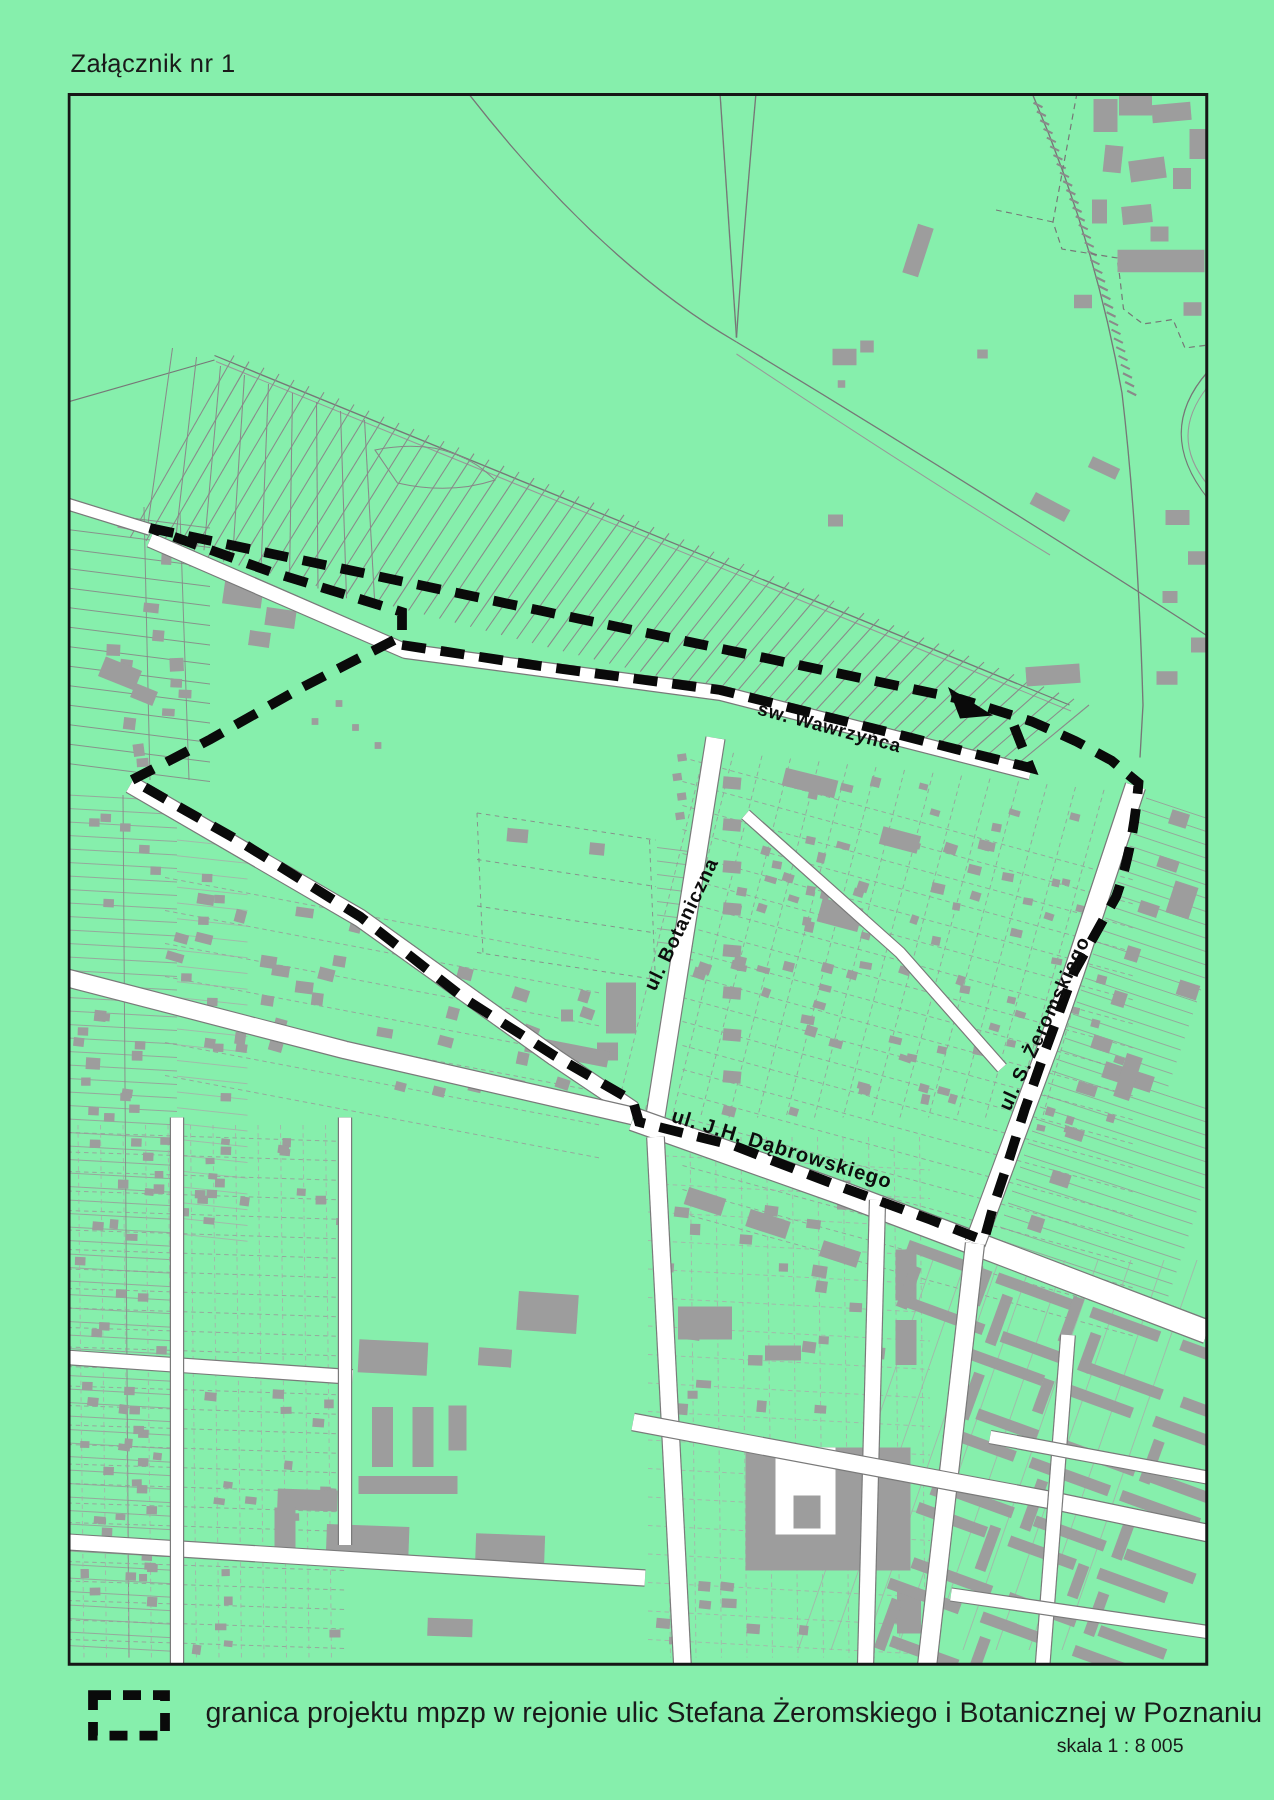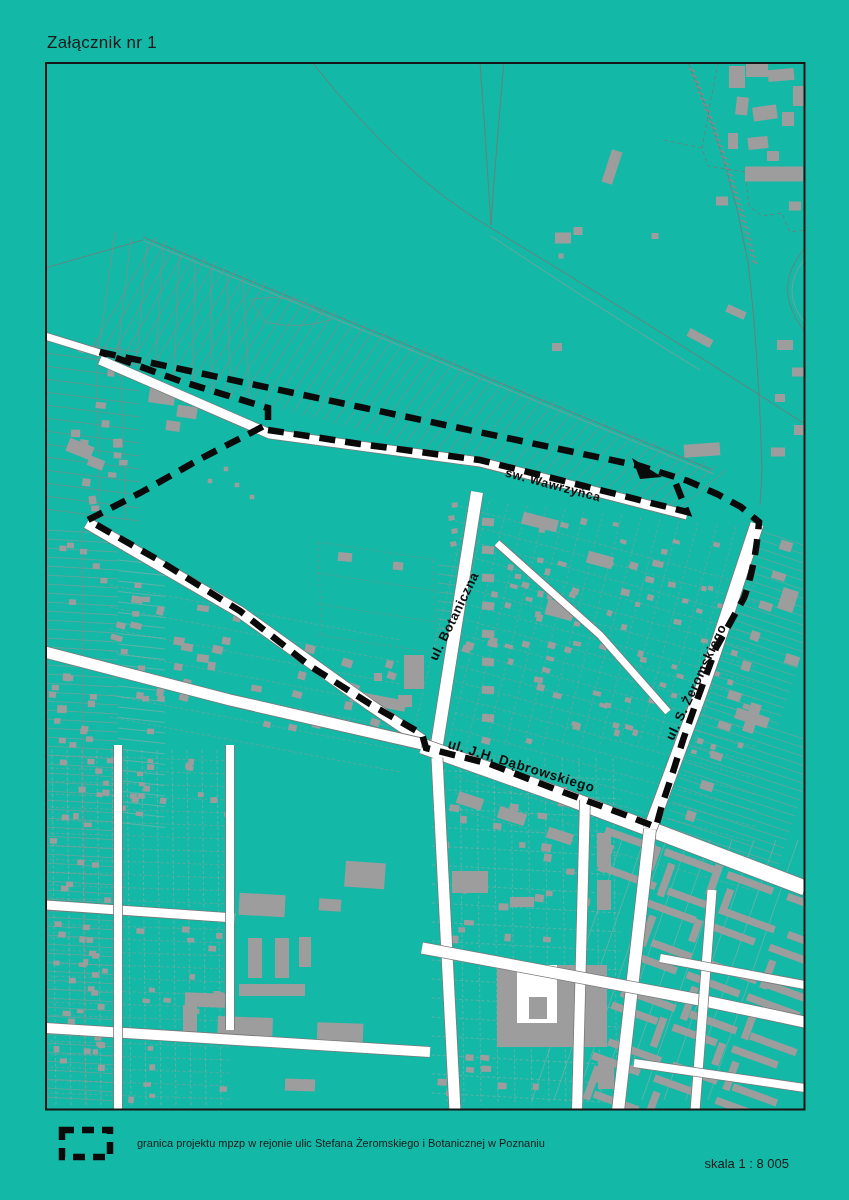--- a/index.html
+++ b/index.html
@@ -1,23 +1,23 @@
 <!DOCTYPE html>
 <html><head>
 <meta charset="utf-8">
 <style>
   html,body{margin:0;padding:0;background:#fff;}
-  .page{position:relative;width:849px;height:1200px;background:#14b8a6;overflow:hidden;
+  .page{position:relative;width:849px;height:1200px;background:#86efac;overflow:hidden;
         font-family:"Liberation Sans", sans-serif;color:#111;}
   .doc-title{position:absolute;left:47px;top:33px;font-size:17px;color:#1a1a1a;letter-spacing:.3px;}
   .map-frame{position:absolute;left:45px;top:62px;width:761px;height:1049px;}
   .map-frame svg{display:block;}
   .legend{position:absolute;left:55px;top:1124px;display:flex;align-items:center;gap:20px;}
   .legend-sym{flex:0 0 auto;}
-  .legend-label{font-size:11px;color:#1a1a1a;}
+  .legend-label{font-size:19px;color:#1a1a1a;}
   .scale-label{position:absolute;right:60px;top:1156px;font-size:13px;color:#1a1a1a;}
 </style>
 </head>
 <body>
 
 <div class="page">
 
   <div class="doc-title">Załącznik nr 1</div>
 
   <div class="map-frame">

